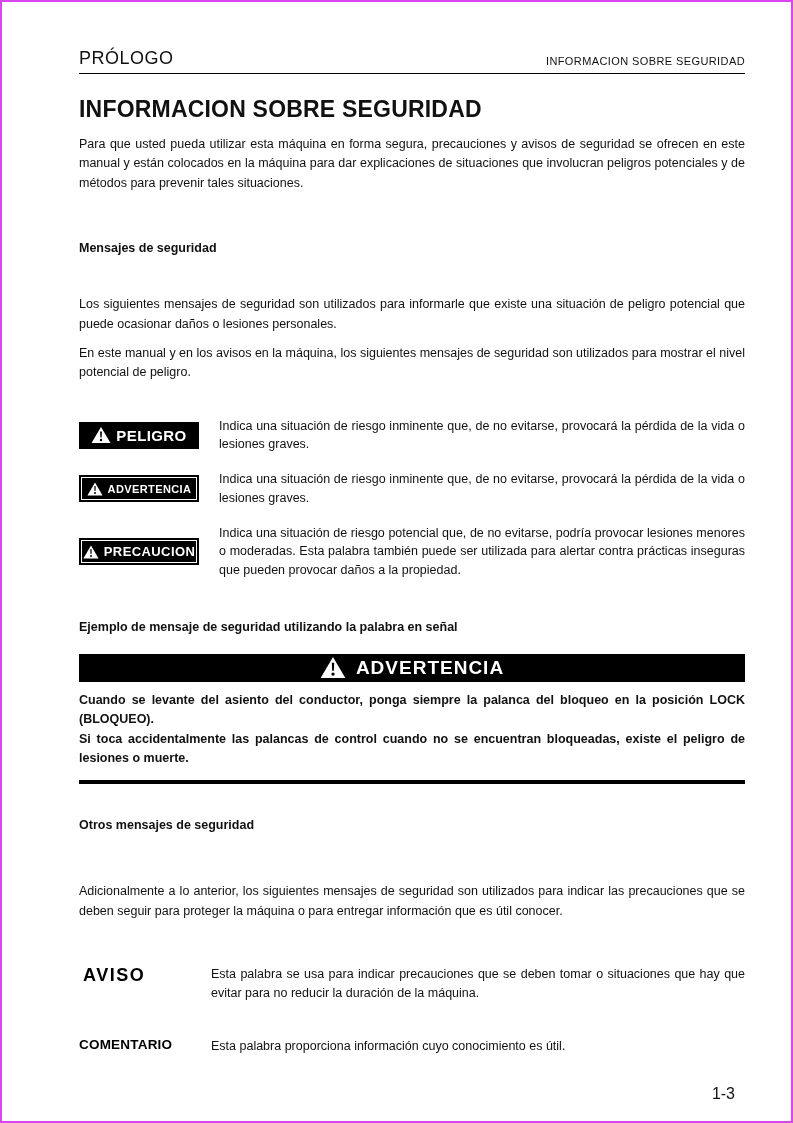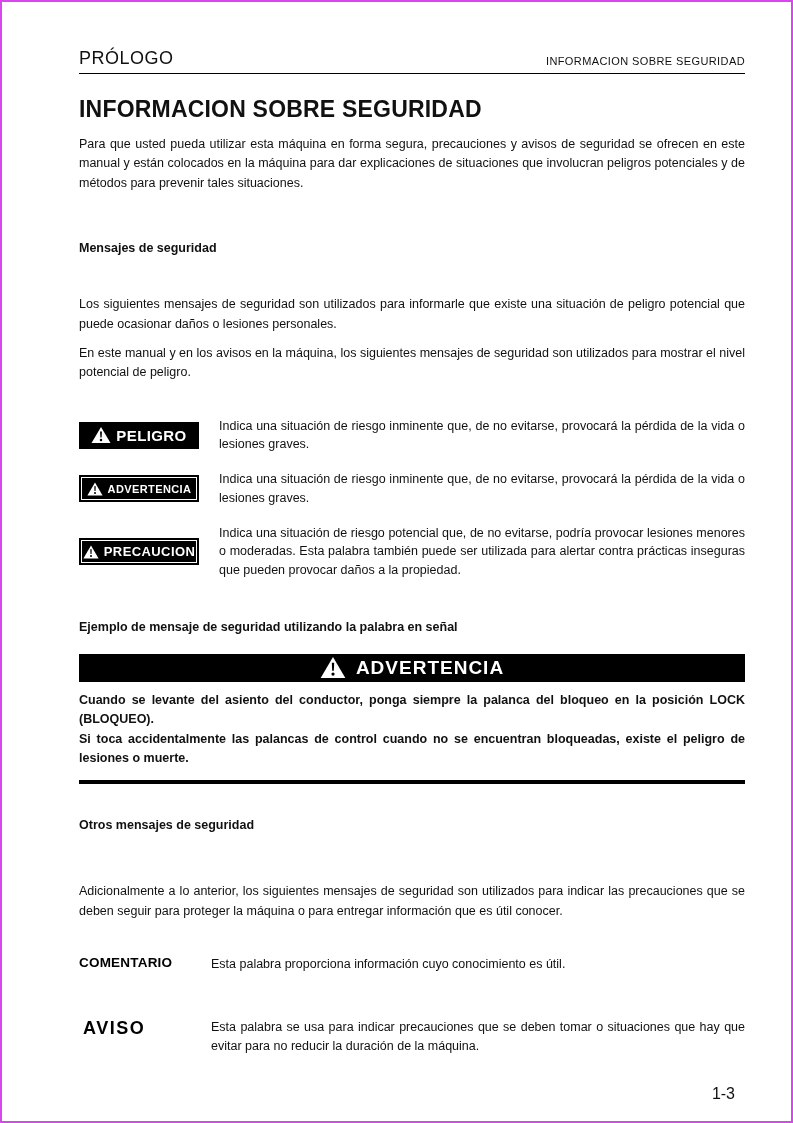--- a/index.html
+++ b/index.html
@@ -179,27 +179,27 @@
     </div>
 
     <p class="body-text bold-note ln1">Cuando se levante del asiento del conductor, ponga siempre la palanca del bloqueo en la posición LOCK (BLOQUEO).</p>
     <p class="body-text bold-note">Si toca accidentalmente las palancas de control cuando no se encuentran bloqueadas, existe el peligro de lesiones o muerte.</p>
 
     <div class="thick-rule"></div>
 
     <h2 class="sub-heading mt-other">Otros mensajes de seguridad</h2>
     <p class="body-text p-other">Adicionalmente a lo anterior, los siguientes mensajes de seguridad son utilizados para indicar las precauciones que se deben seguir para proteger la máquina o para entregar información que es útil conocer.</p>
 
+    <div class="note-row aviso-row">
+      <div class="note-label aviso">AVISO</div>
+      <p class="hazard-text">Esta palabra se usa para indicar precauciones que se deben tomar o situaciones que hay que evitar para no reducir la duración de la máquina.</p>
+    </div>
+
     <div class="note-row comentario-row">
       <div class="note-label comentario">COMENTARIO</div>
       <p class="hazard-text">Esta palabra proporciona información cuyo conocimiento es útil.</p>
     </div>
 
-    <div class="note-row aviso-row">
-      <div class="note-label aviso">AVISO</div>
-      <p class="hazard-text">Esta palabra se usa para indicar precauciones que se deben tomar o situaciones que hay que evitar para no reducir la duración de la máquina.</p>
-    </div>
-
   </div>
 
   <div class="page-number">1-3</div>
 
 </div>
 
 </body></html>

